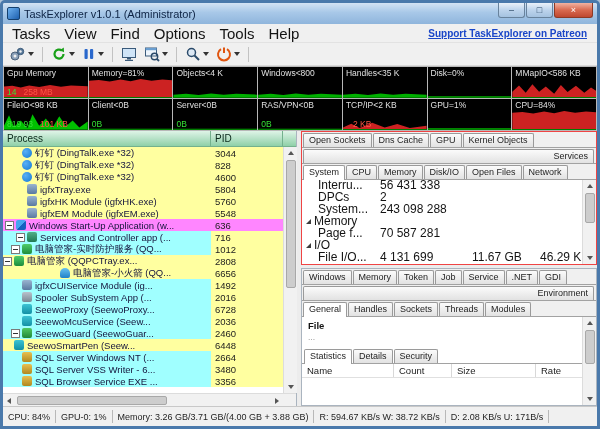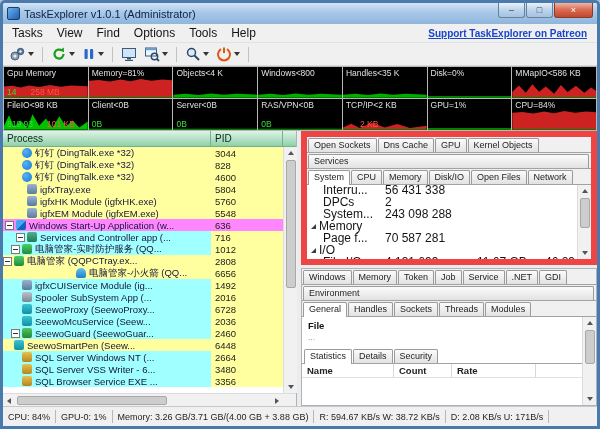--- a/index.html
+++ b/index.html
@@ -8,36 +8,36 @@
 
 .titlebar{height:21px;flex:0 0 auto;background:linear-gradient(#d3e3f4,#a8c8e8 45%,#8fb5dc);display:flex;align-items:center;padding:0 4px;gap:4px}
 .app-icon{width:13px;height:13px;flex:0 0 auto;border-radius:2px;background:linear-gradient(135deg,#6db1f0,#1d5fae);border:1px solid #15406e}
 .title-text{font-size:11px;color:#0d2344;white-space:nowrap}
 .caption-buttons{margin-left:auto;display:flex;gap:1px;align-self:flex-start}
 .cap-btn{width:27px;height:15px;border:1px solid #68829c;border-top:none;border-radius:0 0 3px 3px;background:linear-gradient(#eaf1f9,#bdd4ec 50%,#a5c2e0);display:flex;align-items:center;justify-content:center;font-size:9px;color:#1c3a58;cursor:default}
 .cap-btn.close{width:39px;background:linear-gradient(#f2b3a2,#d96a50 50%,#bf4830);border-color:#8d3a26;color:#fff}
 
 .menubar{height:19px;flex:0 0 auto;display:flex;align-items:center;background:#f0f0f0;border-bottom:1px solid #e2e2e2;padding:0 2px}
 .menu-items{display:flex}
-.menu-item{font-size:12px;padding:18px 7px;color:#141414;white-space:nowrap}
+.menu-item{font-size:15px;padding:18px 7px;color:#141414;white-space:nowrap}
 .patreon{margin-left:auto;margin-right:8px;font-size:10px;font-weight:bold;color:#1a46c8;text-decoration:underline;white-space:nowrap}
 
 .toolbar{height:23px;flex:0 0 auto;display:flex;align-items:center;background:#f0f0f0;border-bottom:1px solid #dadada;padding:0 3px;gap:1px}
 .tbtn{height:20px;display:flex;align-items:center;padding:0 3px;border-radius:2px}
 .dd{width:0;height:0;border-left:3px solid transparent;border-right:3px solid transparent;border-top:4px solid #333;margin-left:2px}
 .tsep{width:1px;height:15px;background:#c2c2c2;margin:0 4px}
 
 .graphs{flex:0 0 auto;background:#b8b8b8;padding:1px;display:flex;flex-direction:column;gap:1px}
 .graph-row{display:flex;gap:1px;height:31px}
 .tile{flex:1 1 0;position:relative;background:#000;overflow:hidden}
 .tile-label{position:absolute;top:1px;left:3px;font-size:8.5px;color:#e0e0e0;z-index:3;white-space:nowrap}
 .gfill{position:absolute;left:0;right:0;top:10px;bottom:0;z-index:1}
 .baseline{position:absolute;left:0;right:0;bottom:0;height:1px;background:#007d00;z-index:2}
 .tile-vals{position:absolute;left:3px;bottom:1px;z-index:3;font-size:8.5px;white-space:nowrap}
-.v1{color:#35e035}.v2{color:#ff5545;margin-left:14px}
+.v1{color:#35e035}.v2{color:#ff5545;margin-left:7px}
 .tile[data-graph="red-mid"] .gfill{background:#cc2222;clip-path:polygon(0 100%,0 45%,10% 42%,20% 50%,30% 40%,42% 48%,55% 38%,68% 46%,80% 40%,100% 44%,100% 100%)}
 .tile[data-graph="red-high"] .gfill{background:#cc2222;clip-path:polygon(0 100%,0 18%,12% 14%,25% 22%,38% 12%,50% 20%,62% 10%,75% 18%,88% 12%,100% 16%,100% 100%)}
 .tile[data-graph="red-spiky"] .gfill{background:#cc2222;clip-path:polygon(0 100%,0 70%,8% 40%,16% 75%,24% 35%,32% 70%,40% 45%,50% 80%,58% 38%,66% 72%,76% 42%,86% 75%,94% 50%,100% 65%,100% 100%)}
 .tile[data-graph="green-low"] .gfill{background:#00b000;clip-path:polygon(0 100%,0 85%,15% 80%,30% 86%,45% 78%,60% 85%,75% 80%,100% 84%,100% 100%)}
 .tile[data-graph="green-flat"] .gfill{background:#00b000;clip-path:polygon(0 100%,0 92%,100% 92%,100% 100%)}
 .tile[data-graph="green-spiky"] .gfill{background:#00c000;clip-path:polygon(0 100%,0 80%,6% 30%,12% 85%,20% 55%,28% 90%,34% 25%,42% 80%,50% 45%,58% 88%,66% 35%,74% 82%,82% 55%,90% 88%,100% 60%,100% 100%)}
 .tile[data-graph="mixed-low"] .gfill{background:#cc2222;clip-path:polygon(0 100%,0 88%,10% 70%,20% 90%,35% 65%,50% 88%,65% 72%,80% 90%,100% 80%,100% 100%)}
 .tile[data-graph="flat"] .gfill{background:#00b000;clip-path:polygon(0 100%,0 94%,100% 94%,100% 100%)}
 
 .main{flex:1;display:flex;min-height:0}
@@ -50,21 +50,21 @@
 .prow{height:12px;display:flex;align-items:stretch;font-size:9.5px}
 .pname{width:208px;flex:0 0 auto;display:flex;align-items:center;overflow:hidden;white-space:nowrap;color:#14143c}
 .ppid{width:72px;flex:0 0 auto;display:flex;align-items:center;padding-left:4px;background:#ffffa0;color:#1c1c1c}
 .prow[data-bg="yellow"] .pname{background:#ffffa0}
 .prow[data-bg="cyan"] .pname{background:#a0ffff}
 .prow[data-bg="pink"] .pname,.prow[data-bg="pink"] .ppid{background:#ff86ff}
 .prow[data-depth="1"] .pname{padding-left:2px}
 .prow[data-depth="2"] .pname{padding-left:13px}
 .prow[data-depth="3"] .pname{padding-left:8px}
 .prow[data-depth="4"] .pname{}
-.prow[data-depth="5"] .pname{padding-left:62px}
+.prow[data-depth="5"] .pname{padding-left:46px}
 .expander{width:9px;height:9px;flex:0 0 auto;margin-right:2px;position:relative}
 .expander[data-exp="minus"]{border:1px solid #7a7a7a;background:#fff}
 .expander[data-exp="minus"]::before{content:"";position:absolute;left:1px;right:1px;top:3px;height:1px;background:#333}
 .picon{width:10px;height:10px;flex:0 0 auto;margin-right:3px;border-radius:2px;background:#6a8ab0}
 .picon[data-icon="dingtalk"]{background:radial-gradient(circle at 35% 35%,#5ab0f5,#1178d4);border-radius:50%}
 .picon[data-icon="igfx"]{background:linear-gradient(#9ab4d0,#5a7aa0)}
 .picon[data-icon="windows"]{background:linear-gradient(135deg,#45a5f0 50%,#1560c0 50%)}
 .picon[data-icon="services"]{background:linear-gradient(#52b088,#1f7a52)}
 .picon[data-icon="qq"]{background:linear-gradient(#4ecc6a,#1d8c3c)}
 .picon[data-icon="rocket"]{background:linear-gradient(#66c0f0,#2080c8);border-radius:50% 50% 2px 2px}
@@ -85,44 +85,44 @@
 .hscroll{width:280px;display:flex;align-items:center}
 .sbtn.left{width:13px;height:13px}
 .sbtn.left::before{content:"";position:absolute;left:4px;top:4px;border-top:3px solid transparent;border-bottom:3px solid transparent;border-right:4px solid #555}
 .sbtn.right{width:13px;height:13px}
 .sbtn.right::before{content:"";position:absolute;right:4px;top:4px;border-top:3px solid transparent;border-bottom:3px solid transparent;border-left:4px solid #555}
 .hthumb{width:150px;height:9px;background:#cdcdcd;border:1px solid #a8a8a8;border-radius:2px;margin-left:1px}
 .corner{flex:1}
 
 .vsplit{width:4px;flex:0 0 auto;background:#ececec}
 .right-col{flex:1;min-width:0;display:flex;flex-direction:column}
-.tr-panel{height:134px;flex:0 0 auto;background:#fff;border:6px solid #ef4444;display:flex;flex-direction:column}
+.tr-panel{height:134px;flex:0 0 auto;background:#fff;border:1px solid #ef4444;display:flex;flex-direction:column}
 .hsplit{height:3px;flex:0 0 auto;background:#ececec}
 .br-panel{flex:1;min-height:0;background:#fff;border:1px solid #aab4bf;display:flex;flex-direction:column}
 .tabrow{height:16px;flex:0 0 auto;display:flex;align-items:flex-end;background:#f0f0f0;border-bottom:1px solid #a2a2a2;padding:1px 1px 0}
 .tab{font-size:9px;padding:1px 5px 2px;background:linear-gradient(#fbfbfb,#e2e2e2);border:1px solid #9a9a9a;border-bottom:none;border-radius:2px 2px 0 0;margin-right:1px;color:#1e1e1e;white-space:nowrap}
 .tab[data-active="true"]{background:#fff;position:relative;top:1px;padding-bottom:3px}
-.tab.wide{flex:1;text-align:left}
+.tab.wide{flex:1;text-align:right}
 .tr-body{flex:1;display:flex;min-height:0}
 .sys-rows{flex:1;min-width:0;overflow:hidden}
 .srow{height:12px;display:flex;align-items:flex-end;font-size:12px;color:#141414}
 .sname{width:78px;flex:0 0 auto;display:flex;align-items:center;padding-left:4px;overflow:hidden;white-space:nowrap}
 .srow[data-indent="1"] .sname{padding-left:16px}
 .garrow{display:none;width:0;height:0;margin-right:3px}
 .srow[data-group="true"] .garrow{display:inline-block;border-left:5px solid transparent;border-bottom:5px solid #3c3c3c}
 .sc{flex:0 0 auto;overflow:hidden;white-space:nowrap}
 .c1{width:92px}.c2{width:68px}.c3{width:44px}
 
 .br-body{flex:1;display:flex;min-height:0}
 .br-content{flex:1;min-width:0;display:flex;flex-direction:column;background:#fff}
 .file-label{font-size:9.5px;font-weight:bold;color:#141414;padding:3px 0 1px 6px}
 .file-text{font-size:8.5px;color:#9a9a9a;padding:0 0 2px 6px;height:17px;overflow:hidden}
 .tabrow.stats{background:#fff;height:15px;padding-left:2px}
 .stat-headers{height:14px;flex:0 0 auto;display:flex;align-items:stretch;border-bottom:1px solid #e0e0e0}
-.sh{font-size:9.5px;font-weight:bold;color:#222;padding-left:5px;border-right:1px solid #d8d8d8;display:flex;align-items:center;white-space:nowrap;overflow:hidden}
+.sh{font-size:9.5px;font-weight:normal;color:#222;padding-left:5px;border-right:1px solid #d8d8d8;display:flex;align-items:center;white-space:nowrap;overflow:hidden}
 .sh:nth-of-type(1){width:92px}
 .sh:nth-of-type(2){width:58px}
 .sh:nth-of-type(3){width:84px}
 .sh:nth-of-type(4){flex:1;border-right:none}
 .stat-empty{flex:1;background:#fff}
 
 .statusbar{height:20px;flex:0 0 auto;background:#f0f0f0;border-top:1px solid #c8c8c8;display:flex;align-items:center;overflow:hidden}
 .seg{font-size:9px;color:#1e1e1e;padding:0 5px;height:13px;display:flex;align-items:center;border-right:1px solid #b8b8b8;white-space:nowrap}
 </style>
 </head>
@@ -665,20 +665,21 @@
             <div class="tabrow stats">
 
             <span class="tab" data-active="true">Statistics</span>
                 <span class="tab">Details</span>
                 <span class="tab">Security</span>
               </div>
             <div class="stat-headers">
 
             <span class="sh">Name</span>
                 <span class="sh">Count</span>
+                <span class="sh">Size</span>
                 <span class="sh">Rate</span>
               </div>
             <div class="stat-empty"></div>
           </div>
           <div class="vsc-wrap vscroll">
             <span class="sbtn up"></span>
             <span class="thumb t-short"></span>
             <span class="spacer"></span>
             <span class="sbtn down"></span>
           </div>

